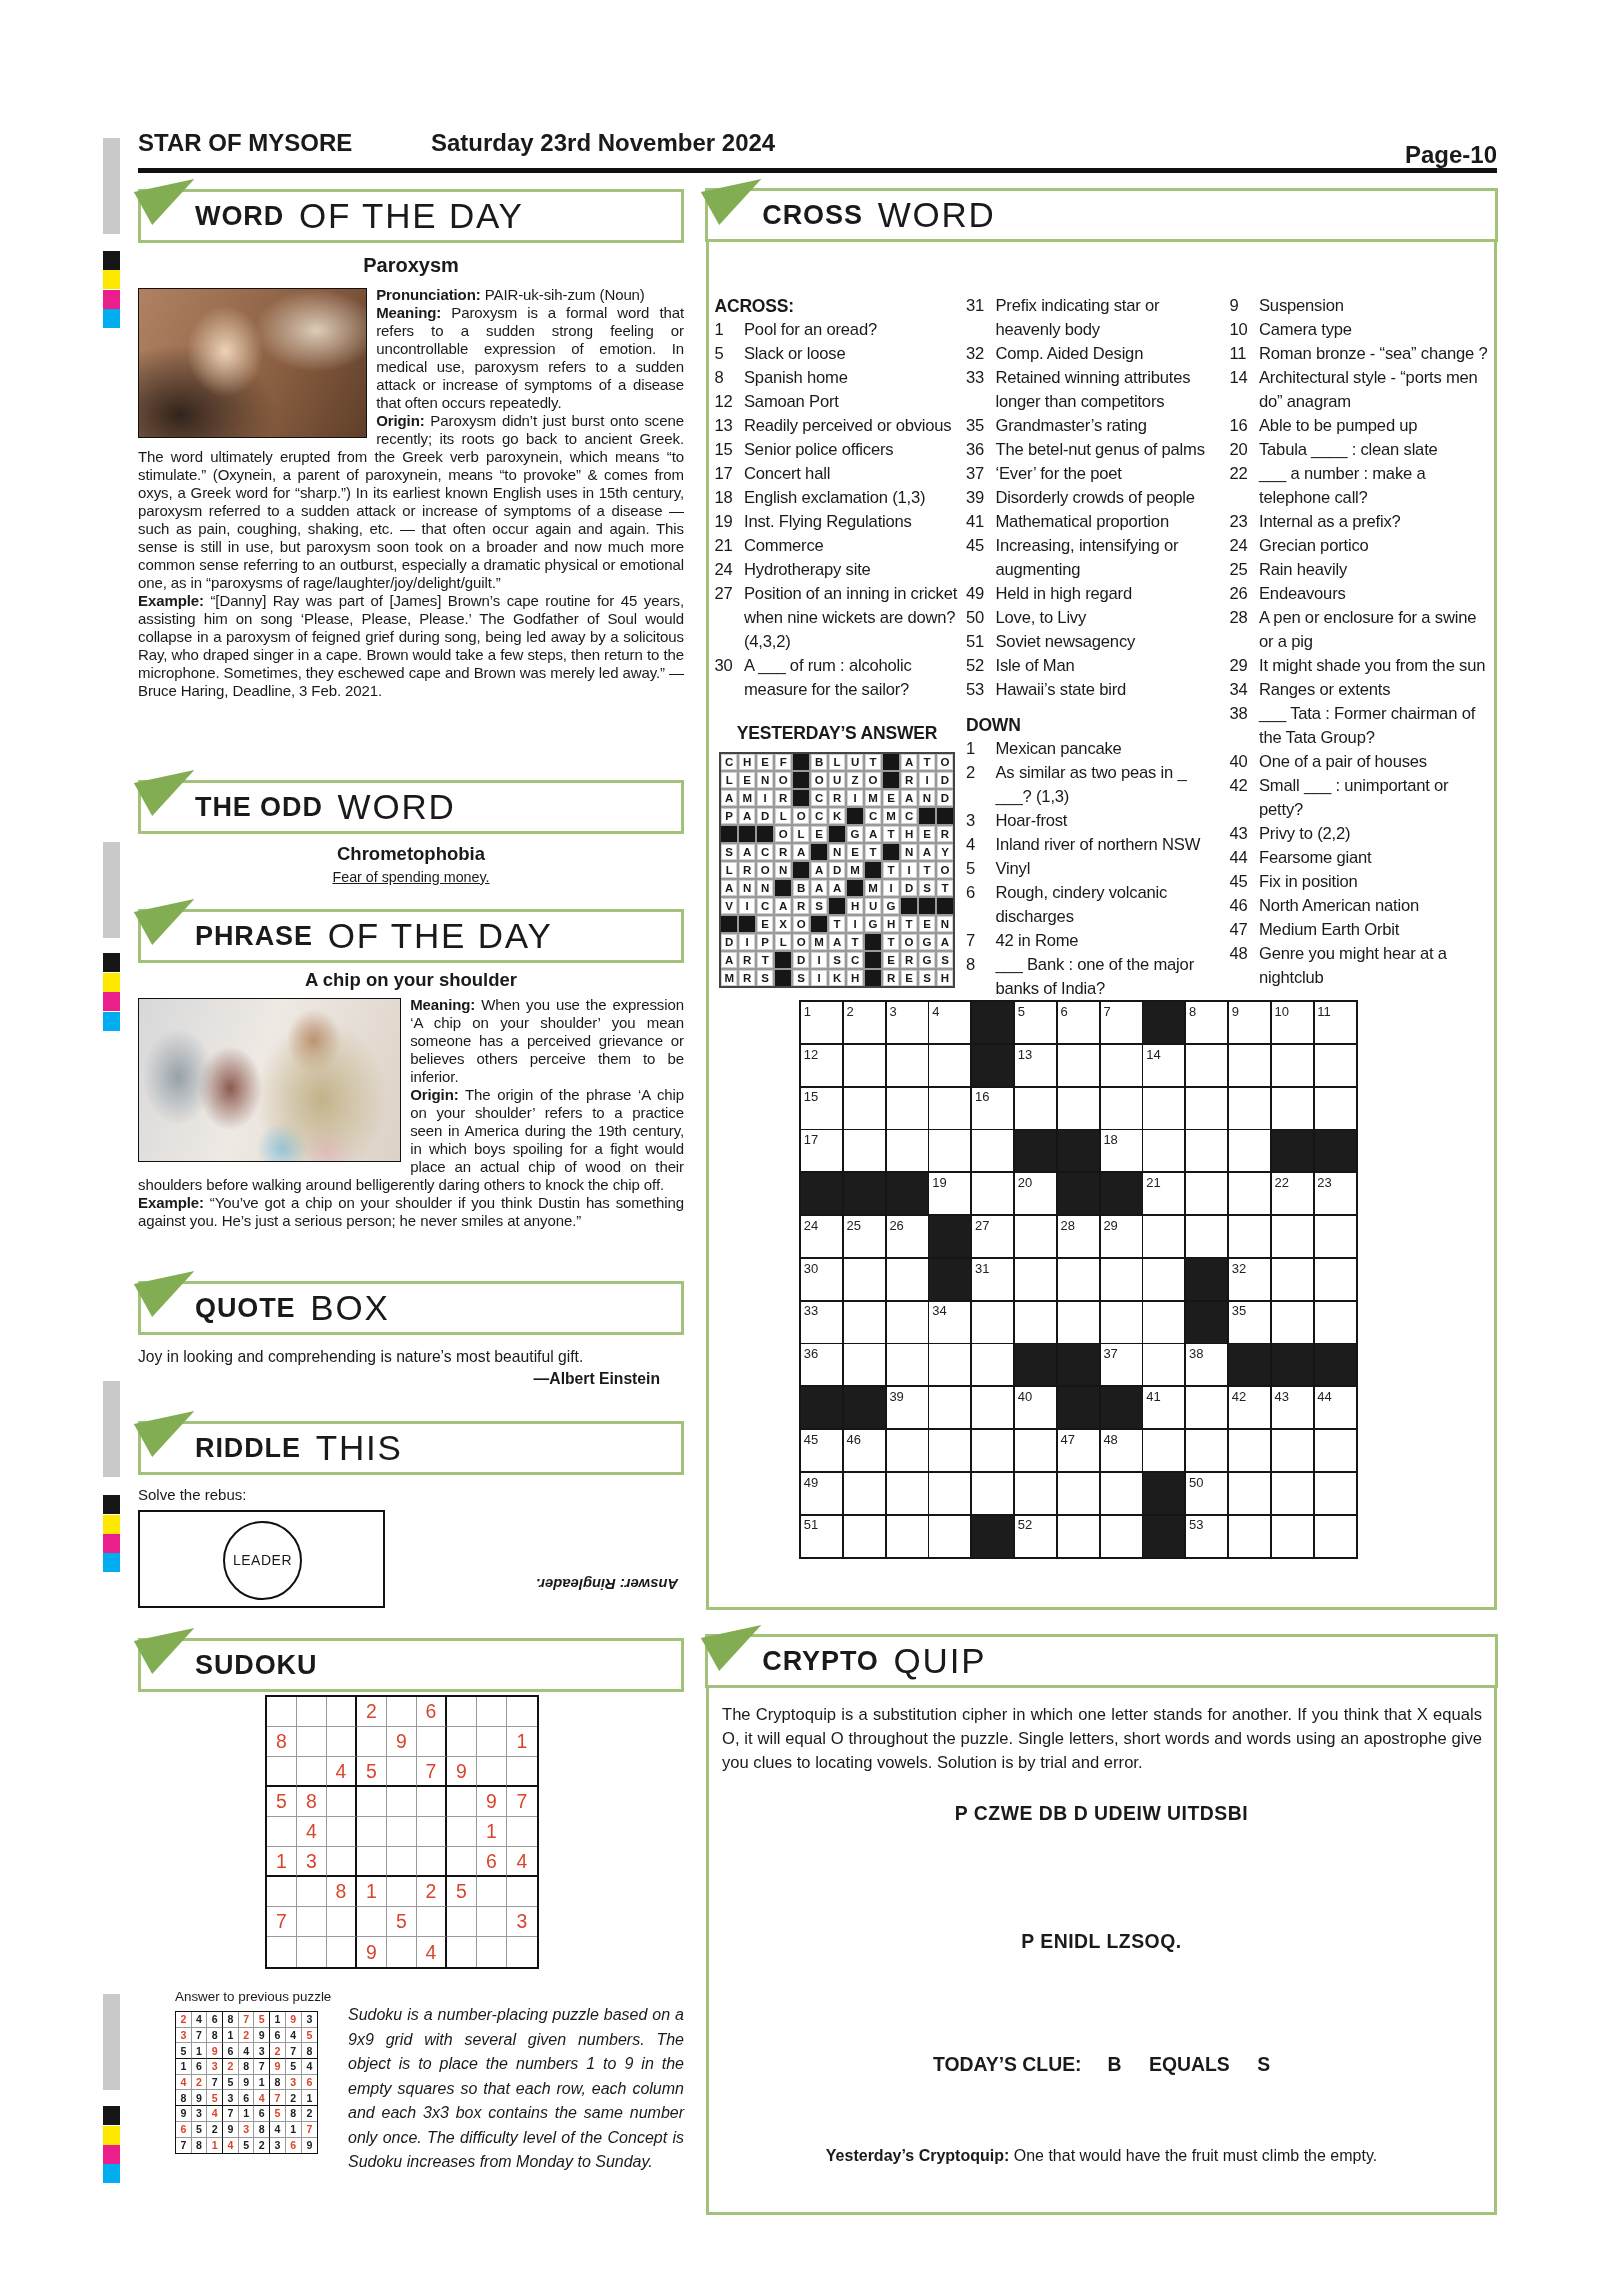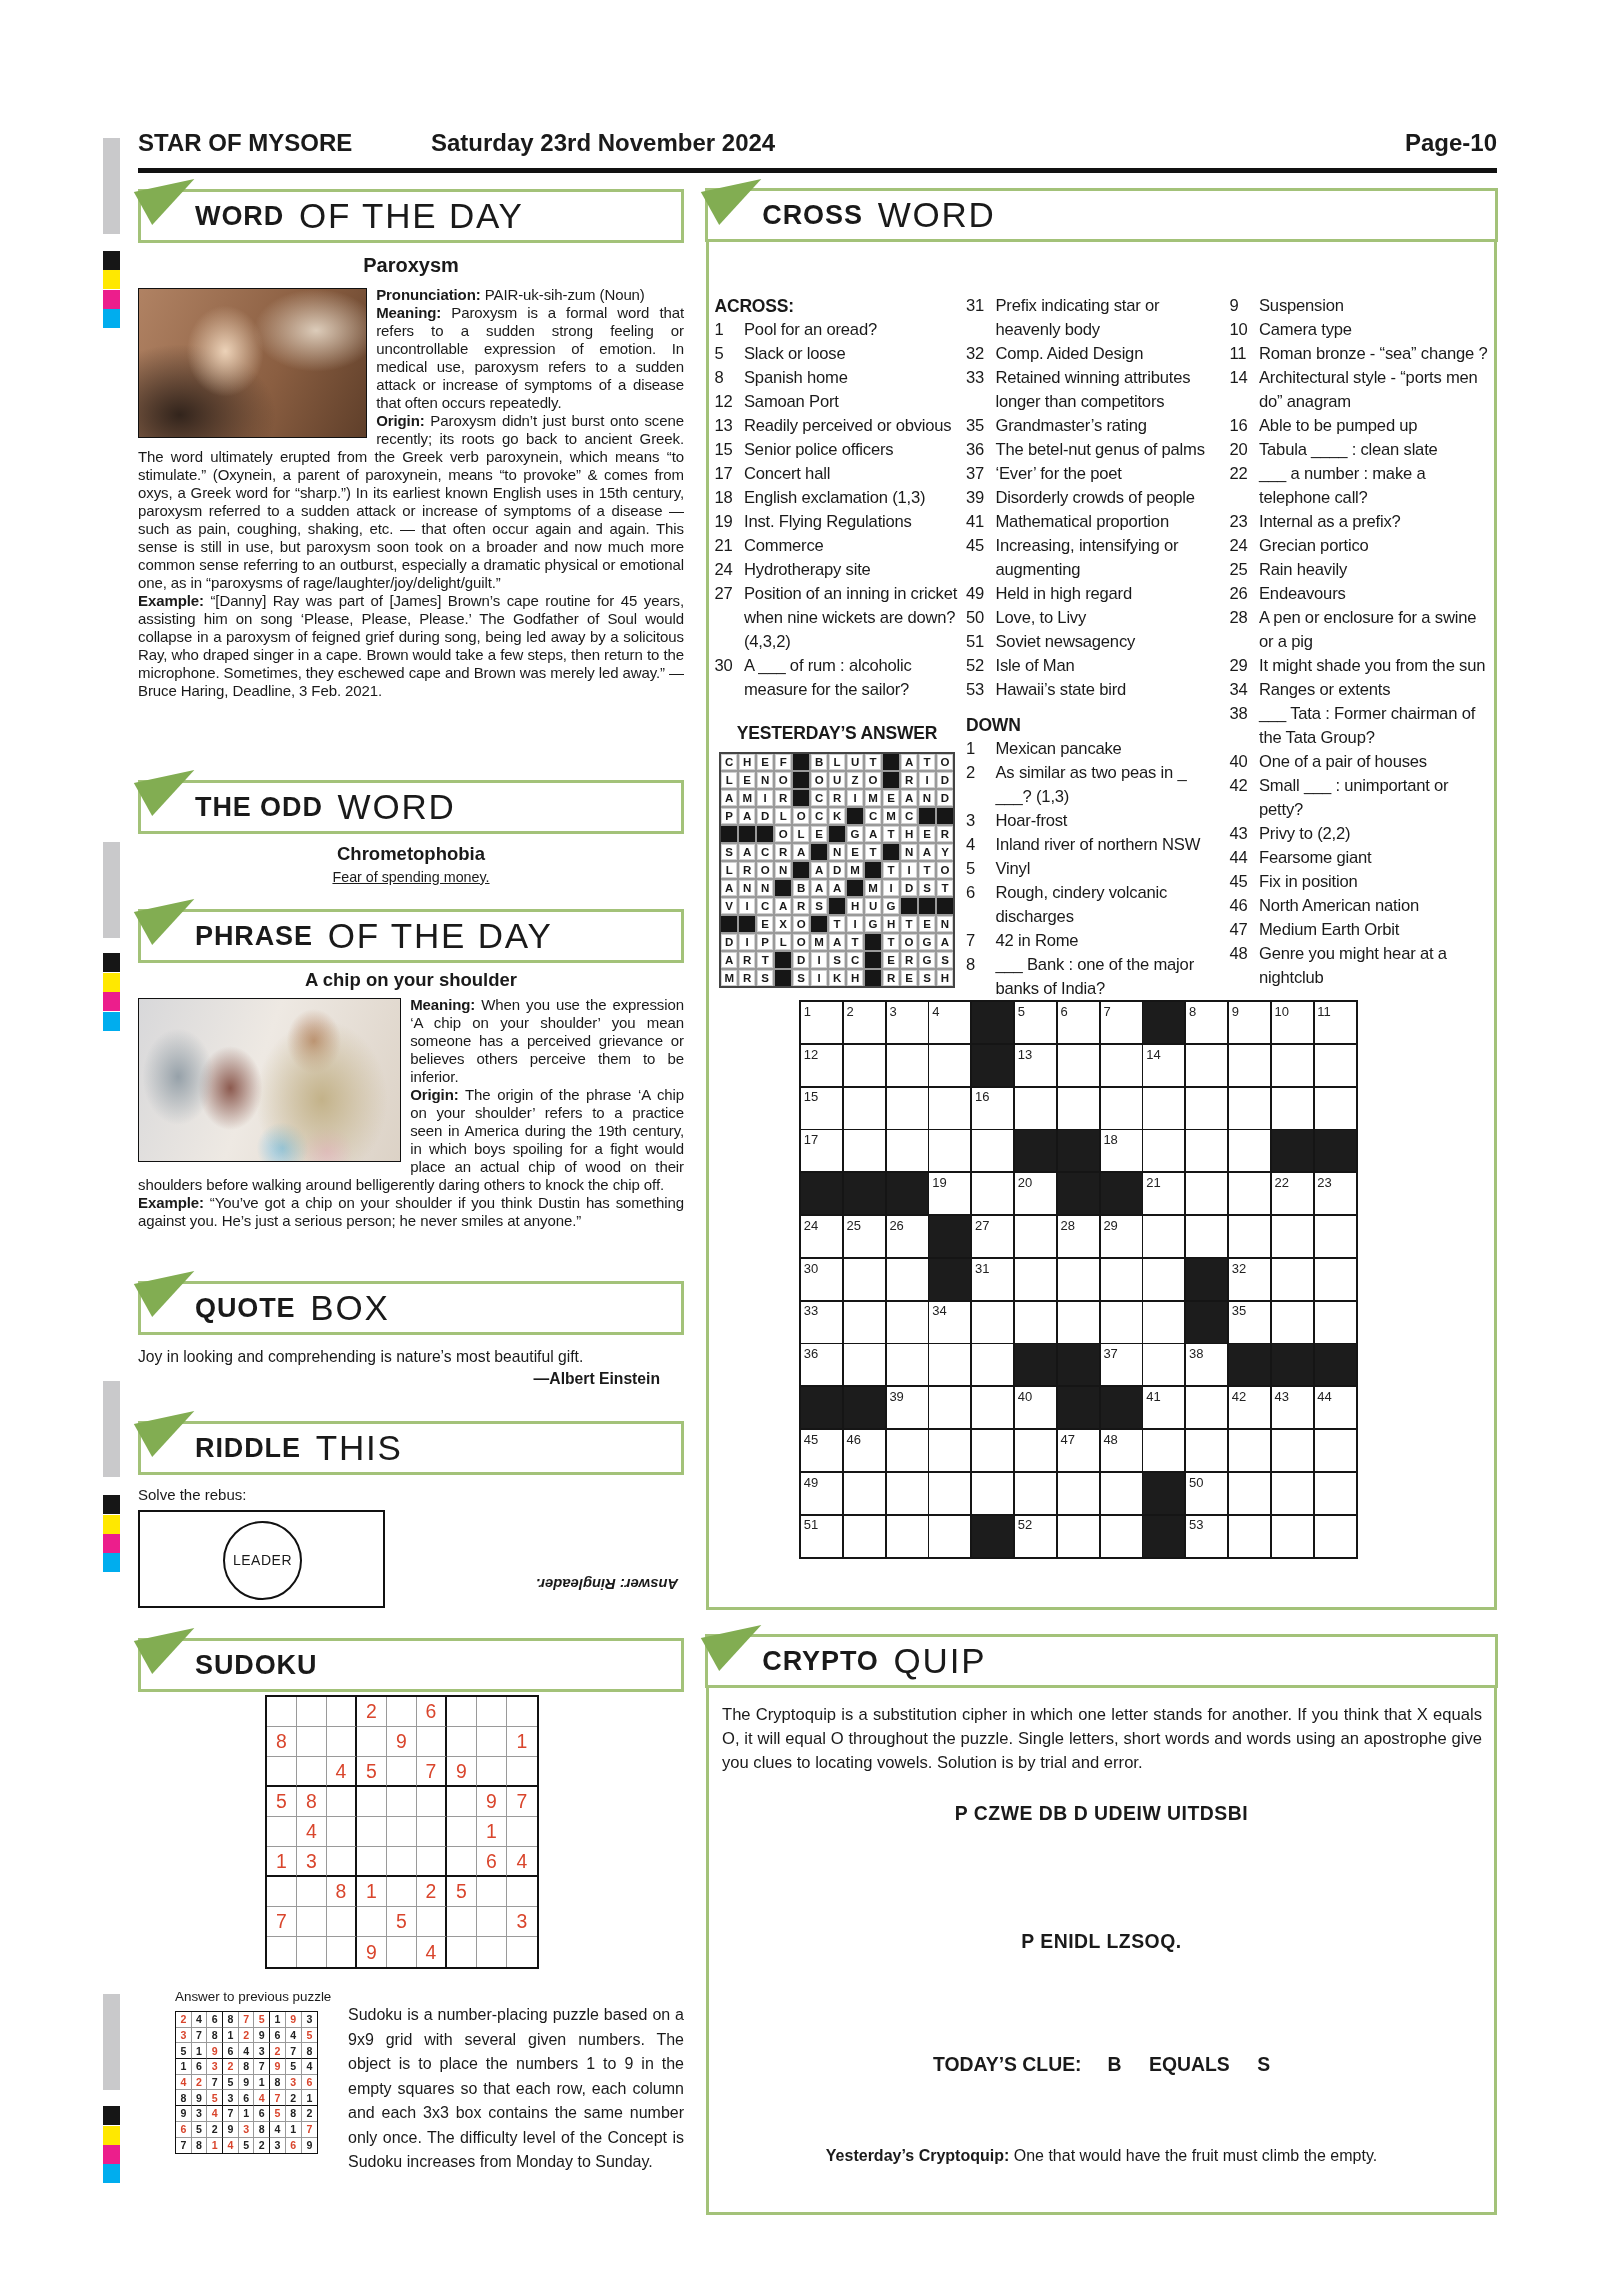--- a/index.html
+++ b/index.html
@@ -4,21 +4,21 @@
 <style>
 :root{--green:#a3c279;--greend:#82ad52;--red:#d9452c;--ink:#1a1a1a;}
 *{margin:0;padding:0;box-sizing:border-box;}
 body{background:#888;font-family:"Liberation Sans",sans-serif;color:var(--ink);}
 .page{position:relative;width:1619px;height:2289px;background:#fff;overflow:hidden;margin:0 auto;}
 .pmark{position:absolute;left:103px;width:16.6px;}
 
 .phead{position:absolute;left:138px;top:129px;width:1359px;height:33px;font-weight:700;font-size:24px;}
 .phead .paper{position:absolute;left:0;top:0;}
 .phead .pdate{position:absolute;left:293px;top:0;}
-.phead .pno{position:absolute;right:0;top:0;}
+.phead .pno{position:absolute;right:0;top:12px;}
 .toprule{position:absolute;left:138px;top:168px;width:1359px;height:4.6px;background:#111;}
 
 .ghead{position:relative;height:54px;border:3.7px solid var(--green);background:#fff;display:flex;align-items:center;gap:14.8px;padding-left:54px;}
 .ghead .gb{font-weight:800;font-size:27px;letter-spacing:0.9px;}
 .ghead .gl{font-weight:400;font-size:35px;letter-spacing:1.8px;}
 .fold{position:absolute;left:-9.2px;top:-14.8px;width:66px;height:50px;}
 
 .lsec{position:absolute;left:138px;width:546px;}
 .sec-title{font-weight:700;font-size:20px;text-align:center;margin-top:11px;}
 .flow{margin-top:9.2px;font-size:15px;line-height:18px;text-align:justify;letter-spacing:-0.1px;}
@@ -53,21 +53,21 @@
 .scell:nth-child(9n){border-right:none;}
 .scell:nth-child(n+73){border-bottom:none;}
 .sans-label{position:absolute;left:37px;top:351px;font-size:13.4px;}
 .sagrid{position:absolute;left:37px;top:373px;display:grid;grid-template-columns:repeat(9,15.7px);grid-auto-rows:15.7px;border:1.8px solid #111;width:max-content;background:#fff;}
 .acell{border-right:0.9px solid #999;border-bottom:0.9px solid #999;display:flex;align-items:center;justify-content:center;font-size:10.6px;font-weight:700;color:#222;}
 .acell.thr{border-right:1.4px solid #111;}
 .acell.thb{border-bottom:1.4px solid #111;}
 .acell:nth-child(9n){border-right:none;}
 .acell:nth-child(n+73){border-bottom:none;}
 .acell.red{color:var(--red);}
-.sabout{position:absolute;left:210px;top:365px;width:336px;font-size:16px;line-height:24.5px;text-align:justify;}
+.sabout{position:absolute;left:210px;top:365px;width:336px;font-size:16px;line-height:24.5px;text-align:justify;font-style:italic;}
 
 .gbox{position:absolute;left:706px;width:791px;border:3.7px solid var(--green);background:#fff;}
 .gbox>.ghead{position:absolute;left:-3.7px;top:-3.7px;right:-3.7px;}
 
 .cluecols{position:absolute;left:5.5px;top:66px;display:flex;gap:6.5px;margin-top:36px;}
 .ccol{font-size:16.6px;line-height:24px;letter-spacing:-0.2px;}
 .ccol.c1{width:245px;}
 .ccol.c2{width:257px;}
 .ccol.c3{width:265px;}
 .cluehead{font-weight:700;font-size:17.5px;}

